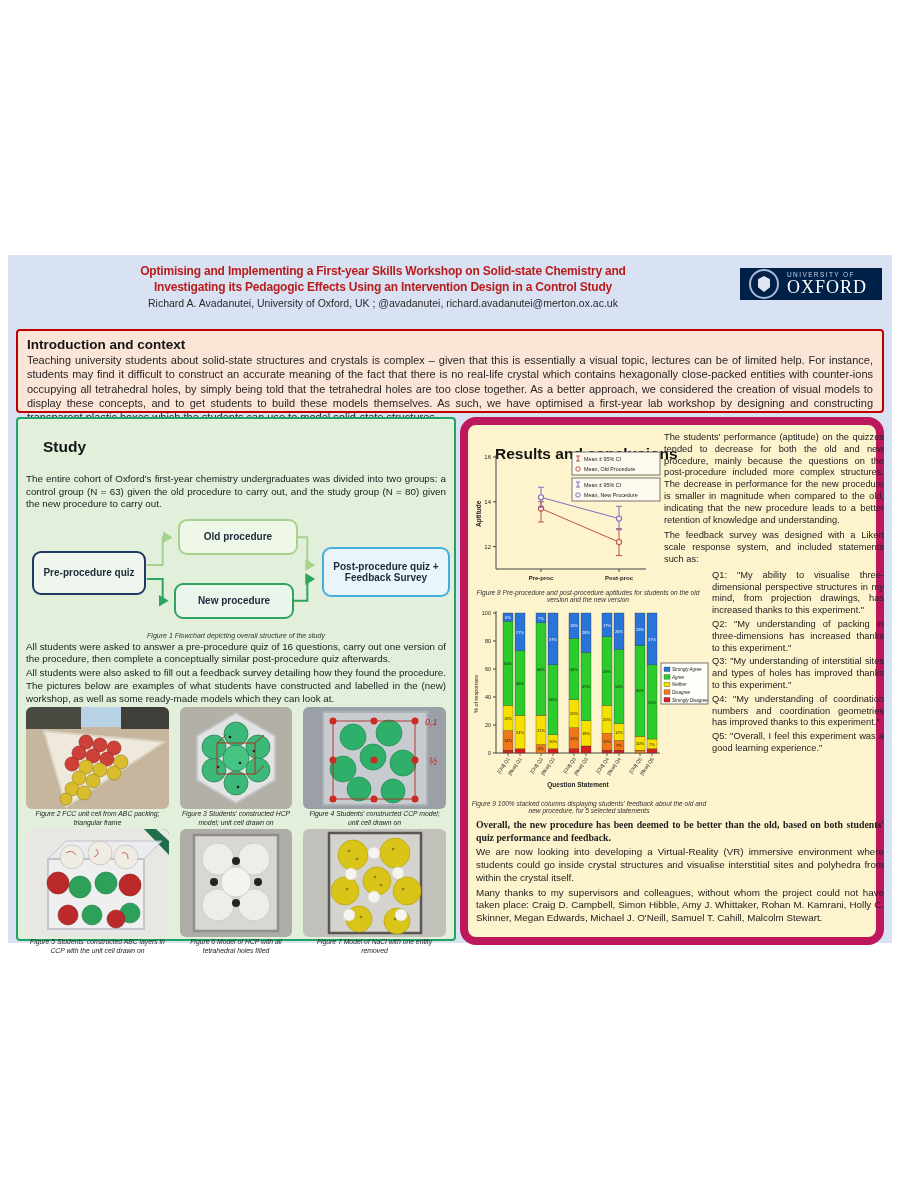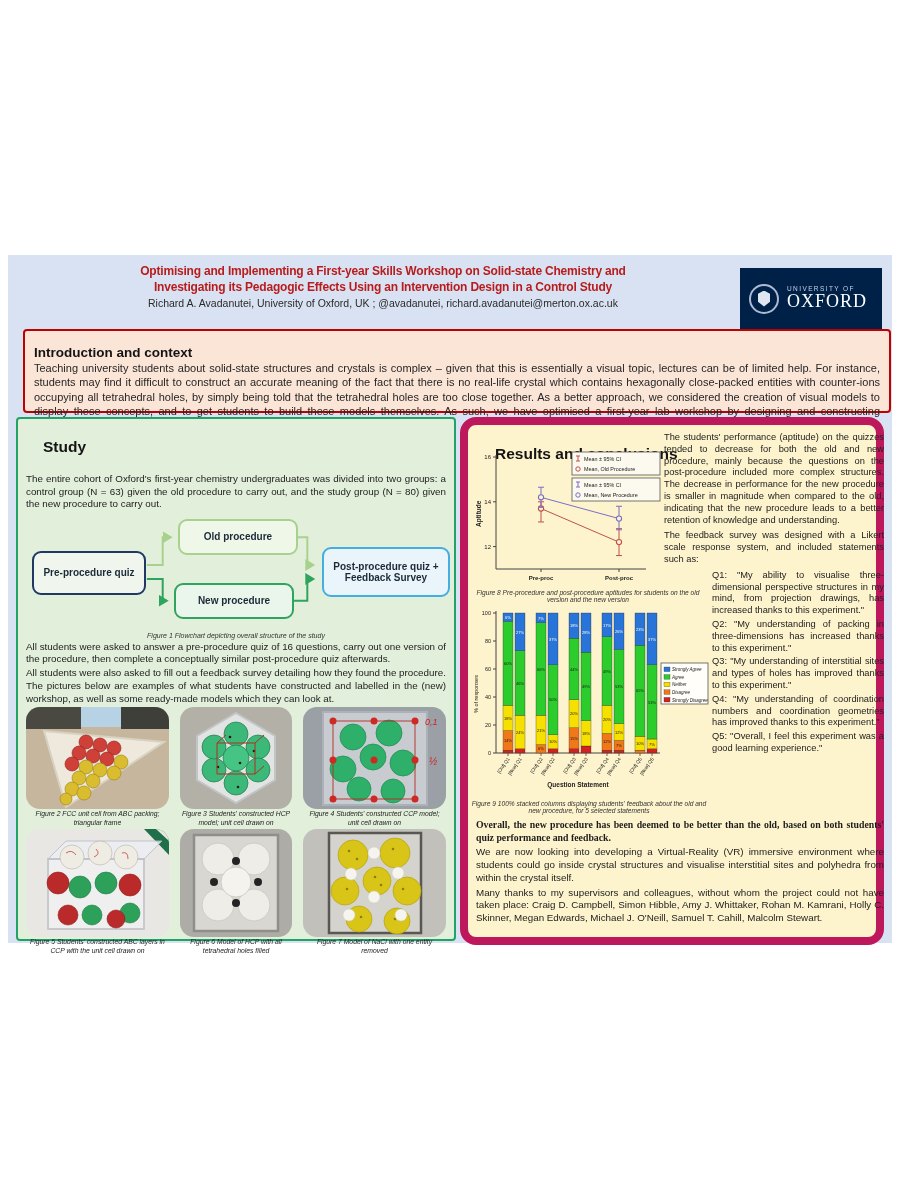--- a/index.html
+++ b/index.html
@@ -7,32 +7,32 @@
   body {
     width:900px; height:1200px; position:relative; background:#ffffff;
     font-family:"Liberation Sans", sans-serif; color:#1d1d1d;
   }
   .poster { position:absolute; left:8px; top:255px; width:884px; height:688px; background:#d9e2f2; }
 
   
   .title-wrap { position:absolute; left:22px; top:9px; width:706px; text-align:center; }
   .title-line { font-size:12px; font-weight:bold; color:#b91c1c; line-height:1.3; letter-spacing:-0.2px; }
   .authors { font-size:10.5px; color:#2a2a2a; margin-top:2px; }
-  .logo { position:absolute; right:10px; top:13px; width:142px; height:61px; background:#002147;
+  .logo { position:absolute; right:10px; top:13px; width:142px; height:32px; background:#002147;
           display:flex; align-items:center; padding-left:9px; gap:8px; }
   .crest { width:30px; height:30px; border:2px solid #aebad4; border-radius:50%; position:relative; flex:0 0 auto; }
   .crest::after { content:""; position:absolute; left:7px; top:5px; width:12px; height:16px; background:#dfe6f2;
           clip-path:polygon(50% 0,100% 20%,100% 70%,50% 100%,0 70%,0 20%); }
   .logo-text { display:flex; flex-direction:column; line-height:1.1; }
   .logo-l1 { font-size:6.5px; letter-spacing:1.4px; color:#c6d1e8; }
   .logo-l2 { font-family:"Liberation Serif", serif; font-size:18px; letter-spacing:1px; color:#ffffff; }
 
   
   .intro { position:absolute; left:8px; top:74px; width:868px; height:84px; background:#fbe5d6;
-           border:2px solid #c00000; border-radius:4px; padding:14px 9px;margin-left:7px; }
+           border:2px solid #c00000; border-radius:4px; padding:6px 9px; }
   .intro h2 { margin:0 0 1px; font-size:13.5px; color:#141414; }
   .intro p { margin:0; font-size:11px; line-height:1.3; text-align:justify; color:#262626; }
 
   
   .study { position:absolute; left:8px; top:162px; width:440px; height:524px; background:#e2efda;
            border:2.5px solid #21a366; border-radius:4px; padding:2px 8px 2px; }
   .study h2, .results h2 { margin:17px; font-size:15.5px; color:#141414; }
   .body-p { margin:1px 0; font-size:9.8px; line-height:1.28; text-align:justify; color:#222; }
 
   .flowchart { position:relative; height:118px; margin-top:2px; }
@@ -40,21 +40,21 @@
             text-align:center; font-weight:bold; font-size:10px; color:#1c2a38; padding:2px 6px; }
   .fc-pre  { left:6px;  top:38px; width:114px; height:44px; border:2.5px solid #1f3864; background:#f0f6ee; }
   .fc-old  { left:152px; top:6px;  width:120px; height:36px; border:2px solid #a9d18e; background:#eff7e9; }
   .fc-new  { left:148px; top:70px; width:120px; height:36px; border:2px solid #2fa45e; background:#eaf5ec; }
   .fc-post { left:296px; top:34px; width:128px; height:50px; border:2px solid #45aee0; background:#e9f4fb; }
   .fc-arrows { position:absolute; left:0; top:0; width:100%; height:100%; }
 
   .fig-caption { font-style:italic; font-size:7px; text-align:center; color:#333; margin:1px 0 2px; }
 
   .photo-grid { display:grid; grid-template-columns:143px 112px 143px; justify-content:space-between; margin-top:2px; }
-  .photo { overflow:hidden; border-radius:14px; }
+  .photo { overflow:hidden; border-radius:6px; }
   .photo svg { display:block; }
   .pcap { font-style:italic; font-size:6.8px; line-height:1.25; text-align:center; color:#222; margin:1px 0 2px; }
 
   
   .results { position:absolute; left:452px; top:162px; width:424px; height:528px; background:#fdf3cd;
              border:8px solid #be185d; border-radius:16px; }
   .results h2 { position:absolute; left:10px; top:3px; }
   .fig8 { position:absolute; left:6px; top:24px; width:190px; height:140px; }
   .fig8cap { position:absolute; left:0px; top:163px; width:240px; font-size:6.6px; }
   .fig9 { position:absolute; left:2px; top:182px; width:240px; height:190px; }

